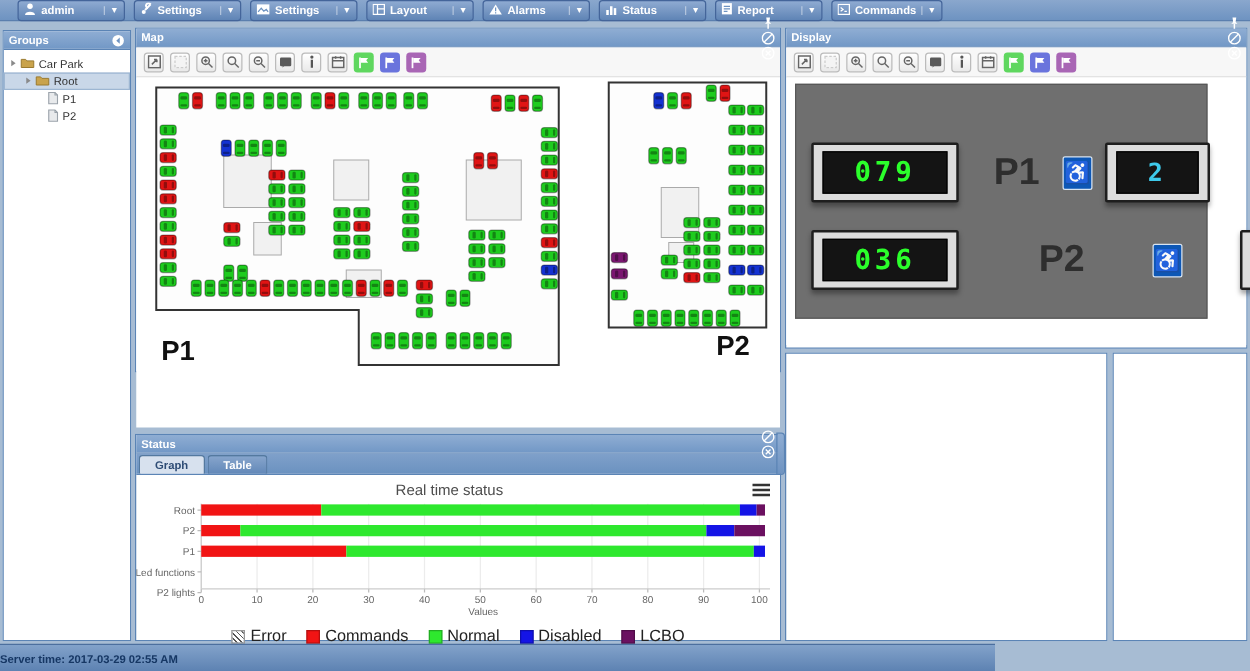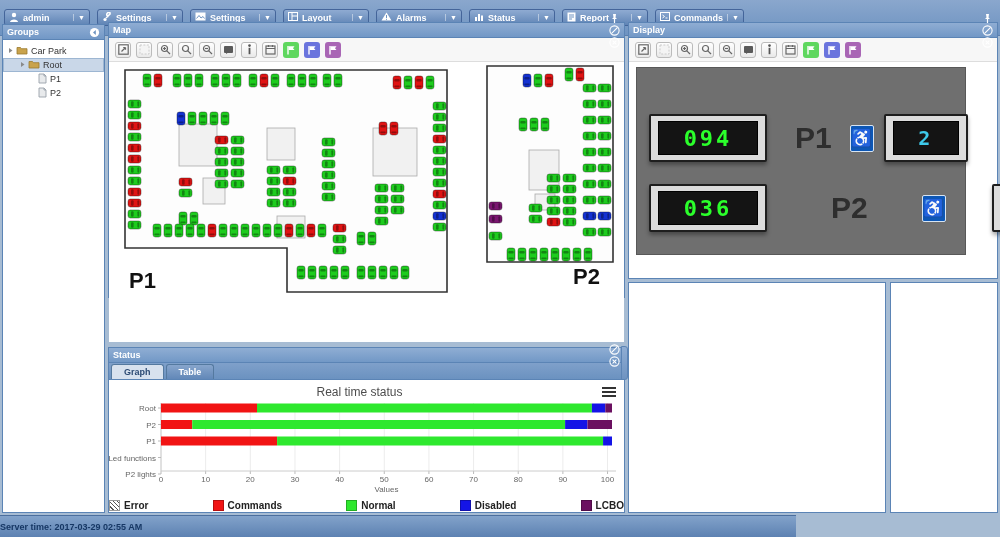--- a/index.html
+++ b/index.html
@@ -4,24 +4,24 @@
 <style>
   * { box-sizing: border-box; margin: 0; padding: 0; }
   html,body { width:1000px; height:537px; }
   body {
     font-family: "Liberation Sans", sans-serif;
     background:#a7bcd3; position:relative; overflow:hidden;
     -webkit-font-smoothing:antialiased;
   }
   
   .topbar{
-    position:absolute; left:0; top:0; width:1000px; height:36px;
+    position:absolute; left:0; top:0; width:1000px; height:17px;
     background:linear-gradient(#8aa7cd,#6e93c1);
     border-bottom:1px solid #5b7fae;
-    display:flex; align-items:center; gap:7px; padding-left:4px;
+    display:flex; align-items:center; gap:7px; padding-left:14px;
   }
   .tb-btn{
     height:17px; min-width:86px; display:flex; align-items:center;
     background:linear-gradient(#8fabd2,#5f84b5);
     border:1px solid #44659a; border-radius:3px;
     color:#fff; font-size:9px; font-weight:bold; cursor:pointer;
     padding:0 4px; gap:4px;
   }
   .tb-btn .lbl{ flex:1; text-align:left; }
   .tb-btn .caret{ border-left:1px solid rgba(255,255,255,.45); padding-left:4px;
@@ -78,22 +78,22 @@
     border:1px solid #54799f; border-bottom:none; border-radius:3px 3px 0 0;
     display:flex; align-items:center; cursor:pointer; }
   .tab.active{ background:#d7e1ee; color:#2d4b74; }
   .tab.inactive{ background:linear-gradient(#87a5cc,#6288b8); color:#fff; }
   .chart-title-row{ display:flex; align-items:center; padding:5px 8px 0 8px; }
   .chart-title{ flex:1; text-align:center; font-size:12px; color:#4d4d4d; }
   .burger{ width:14px; height:10px; border-top:2px solid #333;
     border-bottom:2px solid #333; position:relative; cursor:pointer; }
   .burger:before{ content:""; position:absolute; left:0; right:0; top:2px;
     border-top:2px solid #333; }
-  .legend{ display:flex; justify-content:space-between; gap:16px; align-items:center;
-    font-size:10px; font-weight:bold; color:#222; margin-top:1px; }
+  .legend{ display:flex; justify-content:center; gap:16px; align-items:center;
+    font-size:13px; font-weight:normal; color:#222; margin-top:1px; }
   .legend .sw{ width:11px; height:11px; display:inline-block; margin-right:4px;
     vertical-align:-2px; border:1px solid rgba(0,0,0,.25); }
   .legend .hatch{ background:repeating-linear-gradient(45deg,#fff 0 2px,#555 2px 3px);
     border:1px solid #999; }
   
   .bottombar{
     position:absolute; left:0; top:515px; width:796px; height:22px;
     background:linear-gradient(#82a2ca,#5d82b2); border-top:1px solid #4c6f9e;
     display:flex; align-items:center; justify-content:flex-start; padding-right:8px;
     font-size:9px; font-weight:bold; color:#163764;
@@ -1268,21 +1268,21 @@
         <svg width="10" height="10" viewBox="0 0 10 10">
           <path d="M2 1 V9.5" stroke="#fff" stroke-width="1.4"></path>
           <path d="M2.6 1.3 H8.5 L7 3.2 8.5 5.1 H2.6 Z" fill="#fff"></path>
         </svg>
       </div>
     </div>
   <div style="position:relative; height:214px; background:#fff;">
     <div class="board" style="left:7px; top:5px; width:330px; height:188px;" id="ledBoard">
         <div class="led-row" style="left: 12px; top: 46px;">
           <div class="led-box">
-            <div class="led-screen led-main" style="color:#2bff2b">094</div>
+            <div class="led-screen led-main" style="color:#2bff2b">079</div>
           </div>
           <div class="board-label" style="margin:0 18px 0 28px;">P1</div>
           <div class="wheelchair">♿</div>
           <div class="led-box" style="margin-left:10px;">
             <div class="led-screen led-small" style="color:#3ec9ea">2</div>
           </div>
         </div>
         <div class="led-row" style="left: 12px; top: 116px; gap: 36px;">
           <div class="led-box">
             <div class="led-screen led-main" style="color:#2bff2b">036</div>

